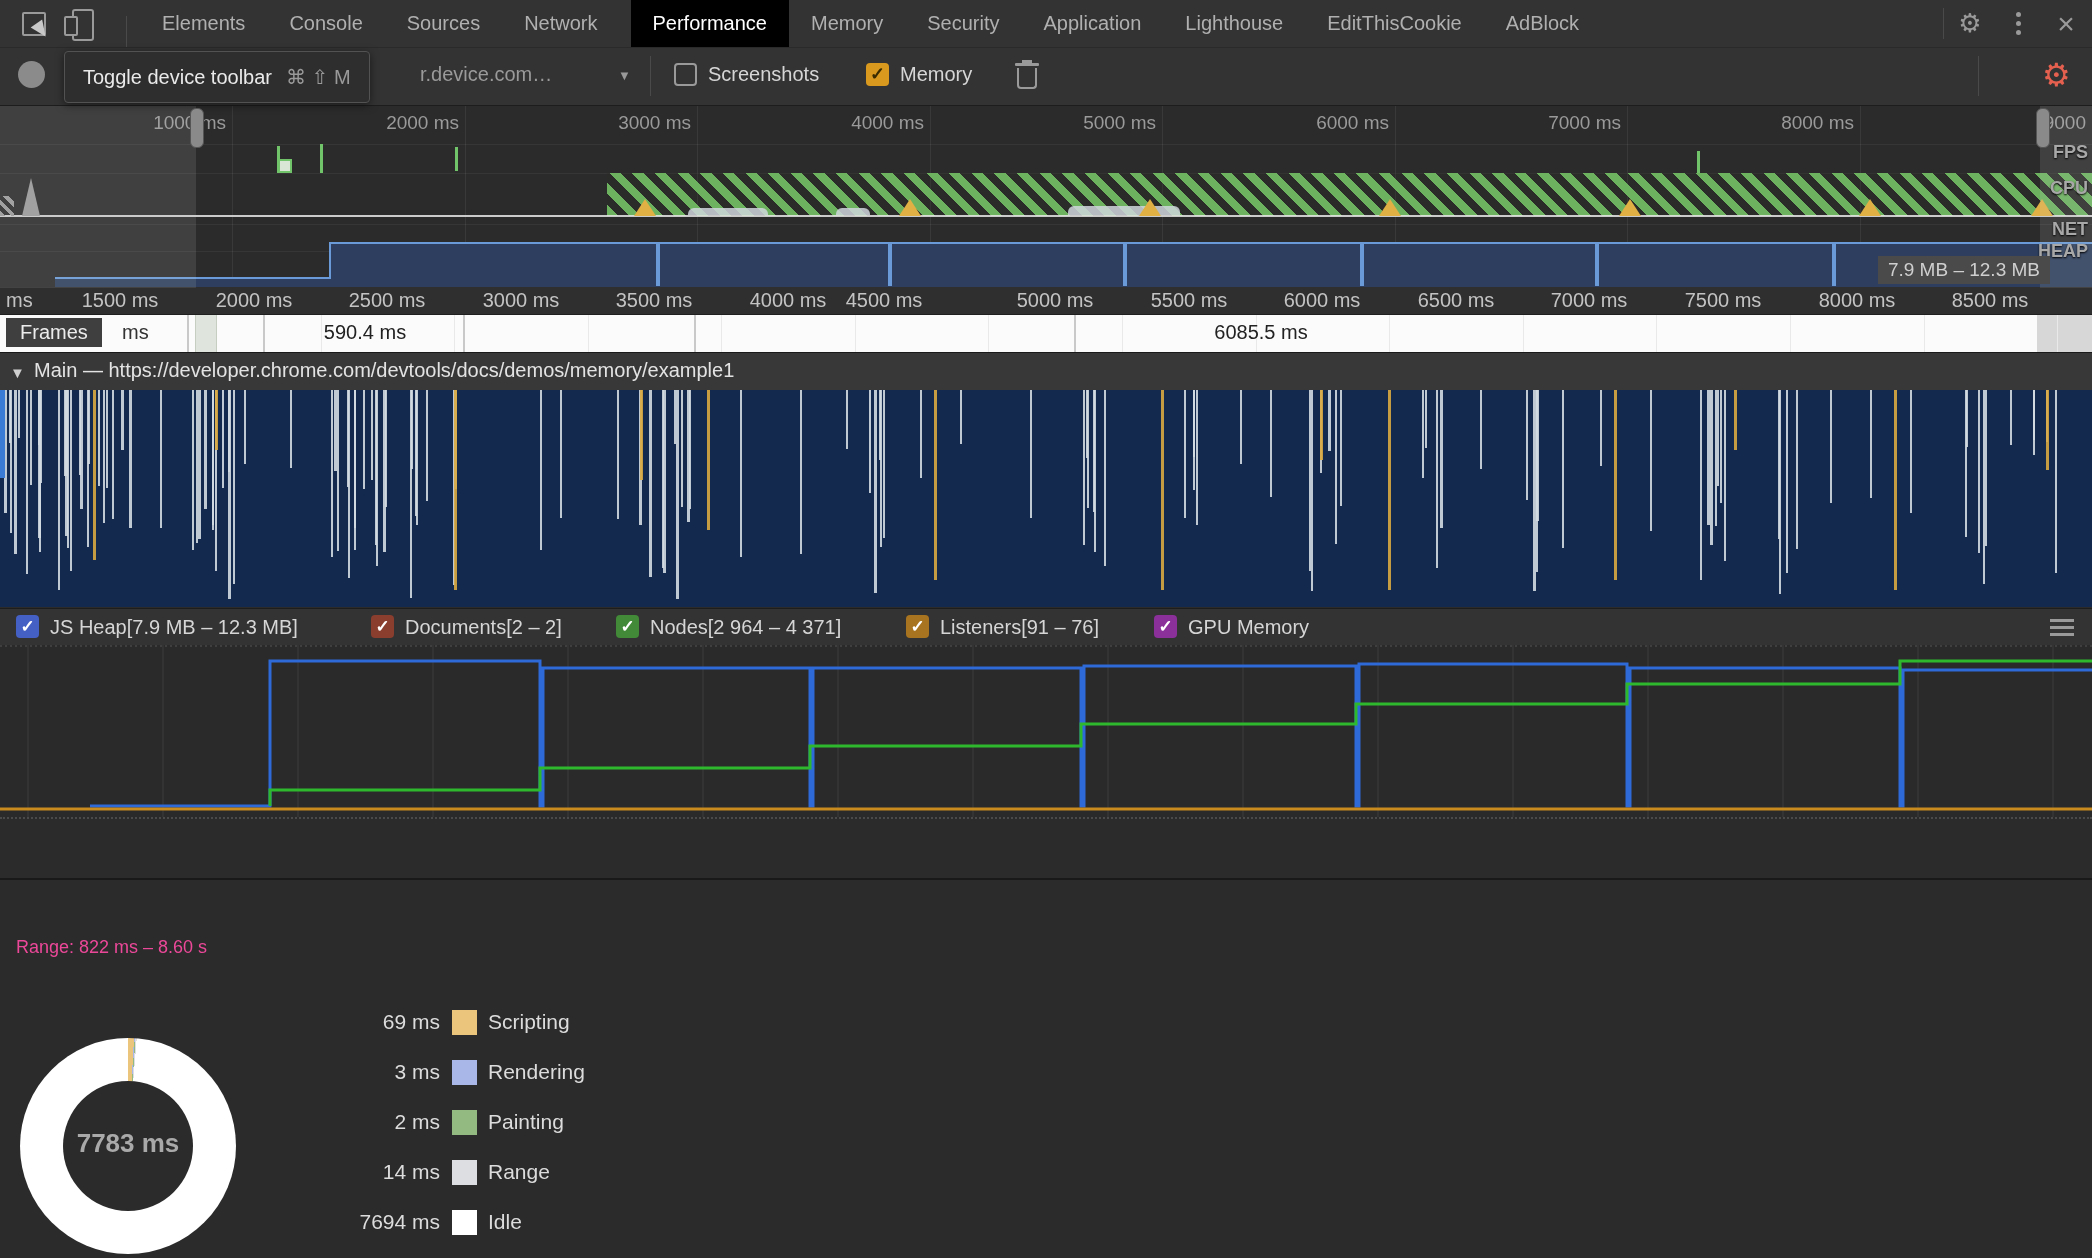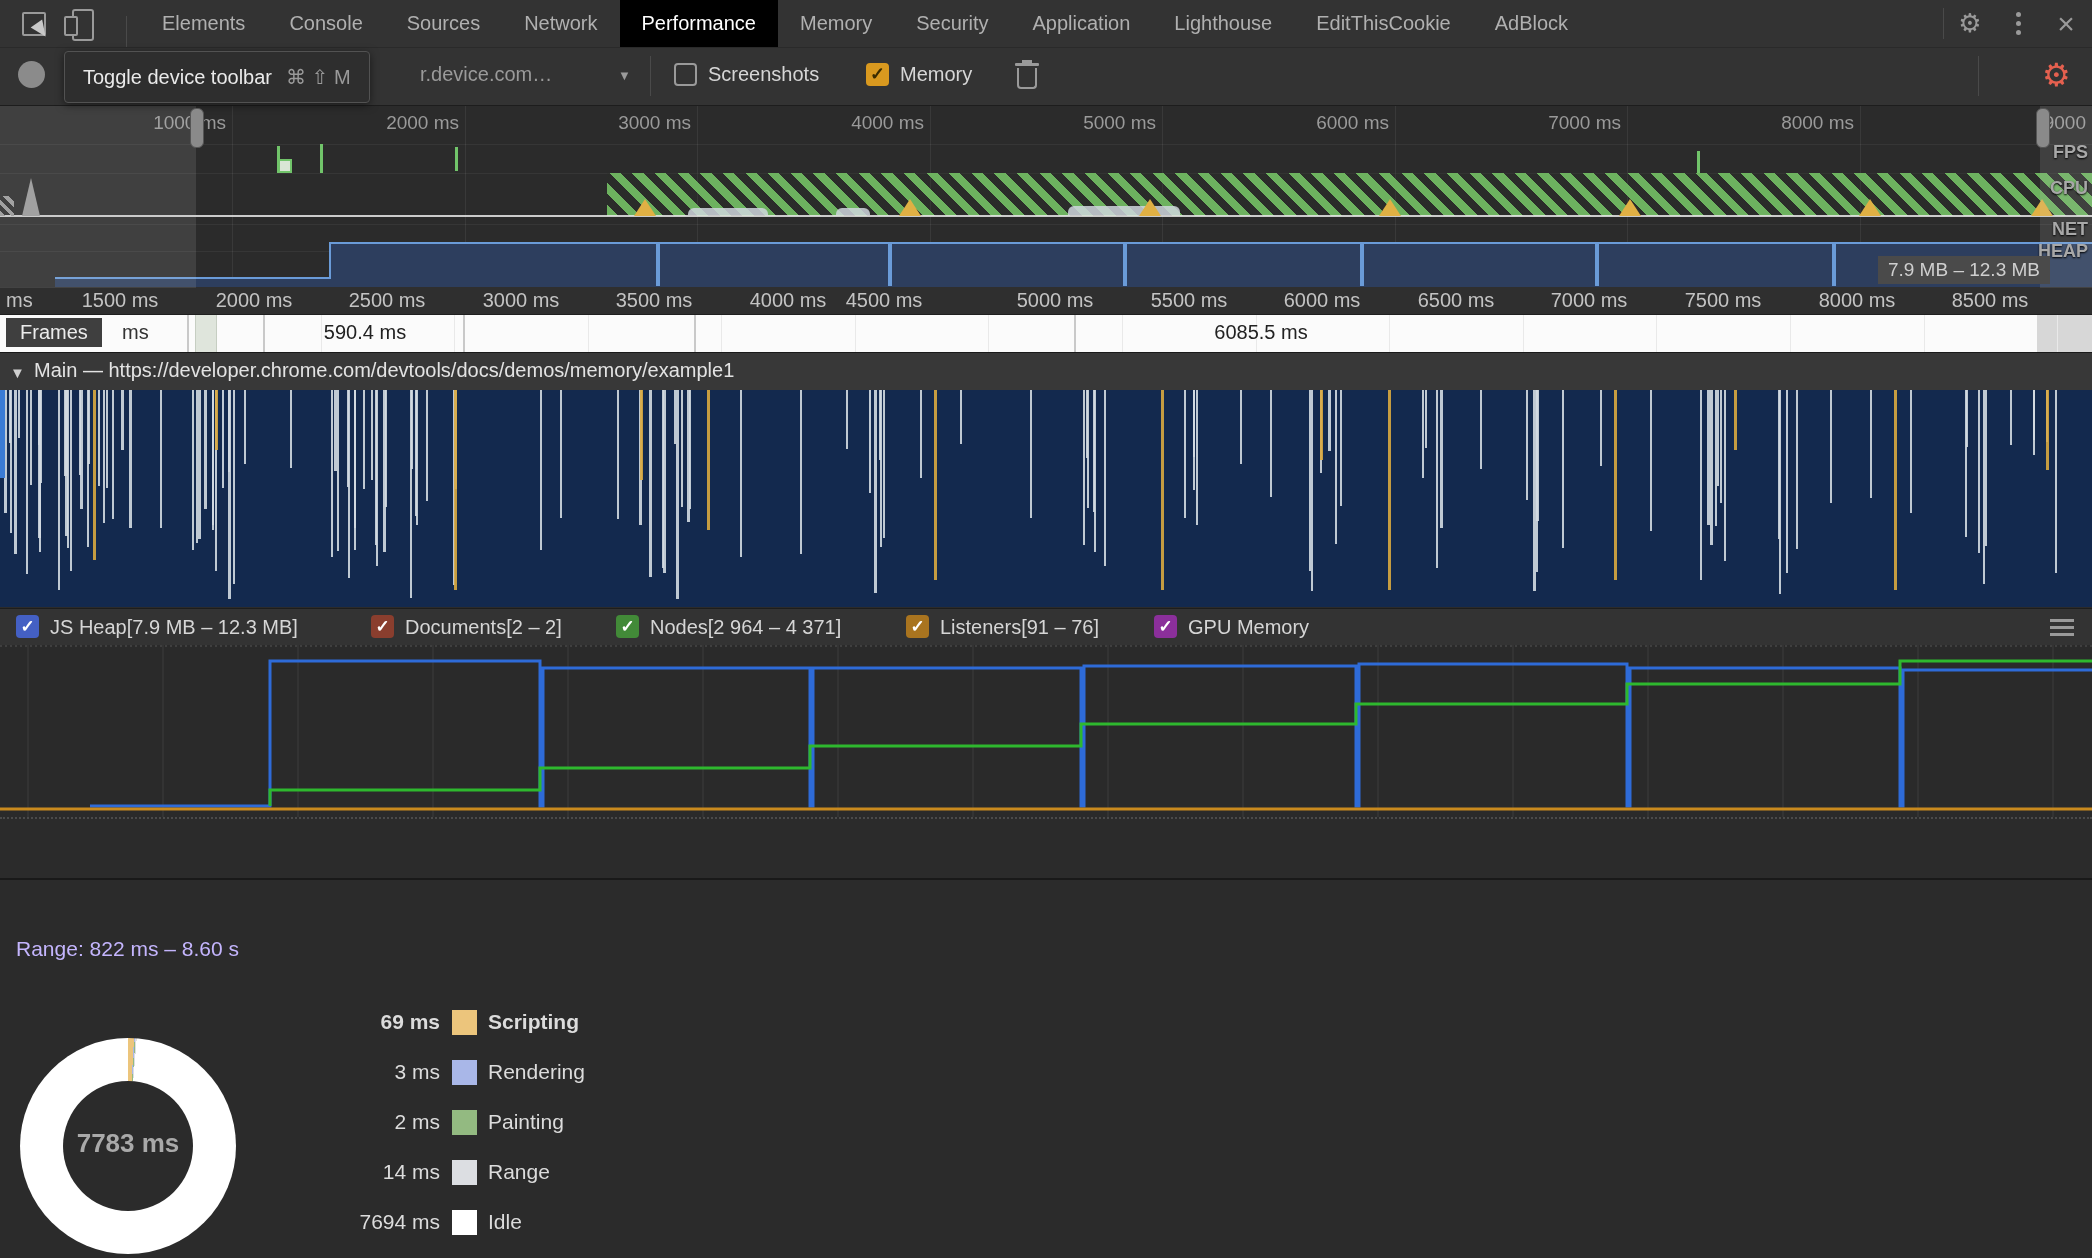--- a/index.html
+++ b/index.html
@@ -81,21 +81,21 @@
   #hamburger i{display:block;width:24px;height:3px;background:#9a9a9a;margin:0 0 4px 0;}
   
   #memChart{left:0;top:645px;width:2092px;height:172px;background:#2a2a2a;border-bottom:2px dotted #4a4a4a;box-sizing:content-box;}
   
   #gapStrip{left:0;top:819px;width:2092px;height:59px;background:#2b2b2b;}
   #bottomDivider{left:0;top:878px;width:2092px;height:2px;background:#191919;}
   #bottomTabs{left:0;top:880px;width:2092px;height:42px;background:#333;display:flex;}
   .btab{padding:0 25px;line-height:42px;font-size:20px;color:#b0b0b0;}
   .btab.active{background:#000;color:#fff;}
   #bottomContent{left:0;top:922px;width:2092px;height:336px;background:#2b2b2b;}
-  #range-label{left:16px;top:15px;font-size:21px;color:#c4b5fd;}
+  #range-label{left:16px;top:15px;font-size:18px;color:#ec4899;}
   #donut{left:20px;top:116px;width:216px;height:216px;border-radius:50%;}
   #donut-hole{left:63px;top:159px;width:130px;height:130px;border-radius:50%;background:#2b2b2b;}
   #donut-label{left:20px;top:206px;width:216px;text-align:center;font-size:26px;font-weight:bold;color:#a9a9a9;}
   .leg-row{left:280px;width:500px;height:32px;}
   .leg-val{position:absolute;left:0;top:2px;width:160px;text-align:right;font-size:21px;color:#dcdcdc;}
   .leg-swatch{position:absolute;left:172px;top:2px;width:25px;height:25px;}
   .leg-name{position:absolute;left:208px;top:2px;font-size:21px;color:#dcdcdc;}
 </style>
 </head>
 <body>
@@ -108,21 +108,21 @@
       <div class="insp-arrow"></div>
       <div class="dev-outer"></div>
       <div class="dev-inner"></div>
       <div class="vsep abs" style="left:126px;top:8px;height:31px;"></div>
     </div>
     <div id="tabs-flex">
         <div class="tab" style="position: static;">Elements</div>
         <div class="tab" style="position: static;">Console</div>
         <div class="tab" style="position: static;">Sources</div>
         <div class="tab" style="position: static;">Network</div>
-        <div class="tab active" style="position: static;">Performance</div>
+        <div class="tab active" style="position: static; margin-left: 11px;">Performance</div>
         <div class="tab" style="position: static;">Memory</div>
         <div class="tab" style="position: static;">Security</div>
         <div class="tab" style="position: static;">Application</div>
         <div class="tab" style="position: static;">Lighthouse</div>
         <div class="tab" style="position: static;">EditThisCookie</div>
         <div class="tab" style="position: static;">AdBlock</div>
       </div>
     <div id="tabbar-right">
       <div class="vsep" style="height:31px;"></div>
       <div class="bar-icon">⚙</div>
@@ -466,21 +466,21 @@
 
   <div id="gapStrip" class="abs"></div>
   <div id="bottomDivider" class="abs"></div>
 
   <div id="bottomContent" class="abs">
     <div id="range-label" class="abs">Range: 822 ms – 8.60 s</div>
     <div id="donut" class="abs" style="background: conic-gradient(rgb(236, 197, 124) 0deg, rgb(236, 197, 124) 3.19deg, rgb(169, 183, 232) 3.19deg, rgb(169, 183, 232) 3.59deg, rgb(147, 186, 129) 3.59deg, rgb(147, 186, 129) 3.99deg, rgb(220, 222, 226) 3.99deg, rgb(220, 222, 226) 4.64deg, rgb(255, 255, 255) 4.64deg, rgb(255, 255, 255) 360.57deg);"></div>
     <div id="donut-hole" class="abs"></div>
     <div id="donut-label" class="abs">7783 ms</div>
     <div id="legend">
-        <div class="leg-row abs" style="top: 86px; font-weight: bold;">
+        <div class="leg-row abs" style="top: 86px;">
           <div class="leg-val">69 ms</div>
           <div class="leg-swatch" style="background: rgb(236, 197, 124);"></div>
           <div class="leg-name">Scripting</div>
         </div>
         <div class="leg-row abs" style="top: 136px;">
           <div class="leg-val">3 ms</div>
           <div class="leg-swatch" style="background: rgb(169, 183, 232);"></div>
           <div class="leg-name">Rendering</div>
         </div>
         <div class="leg-row abs" style="top: 186px;">

